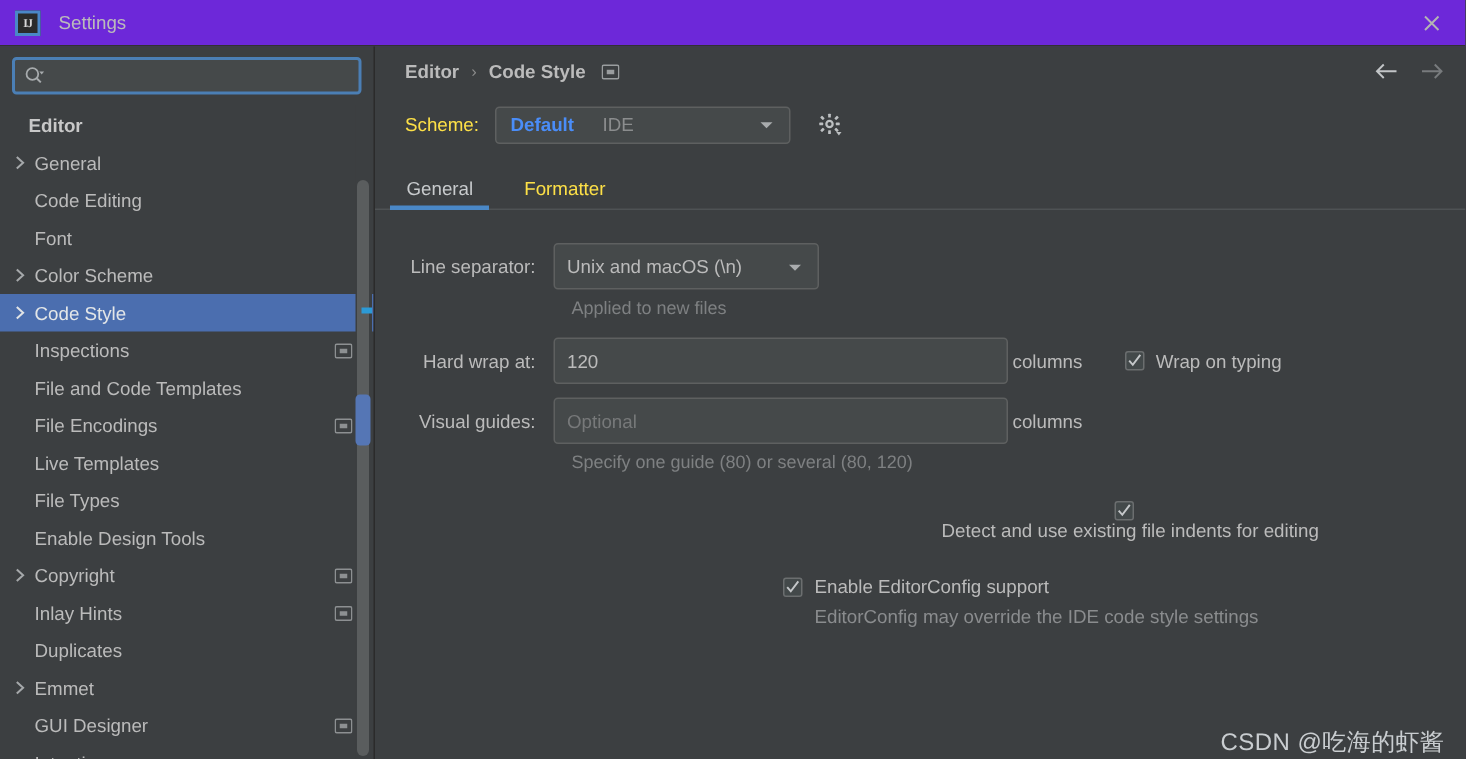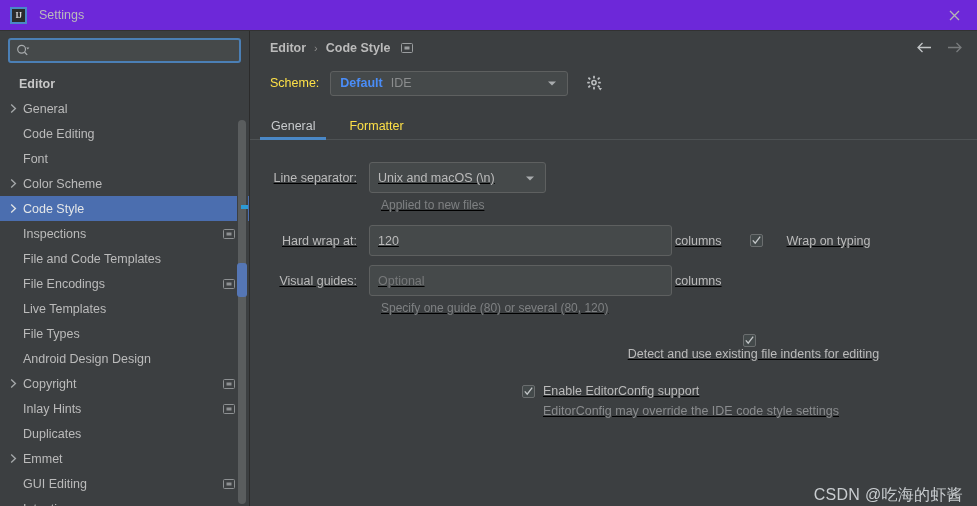--- a/index.html
+++ b/index.html
@@ -220,30 +220,31 @@
     display: flex;
     align-items: center;
     padding-left: 20px;
   }
   .scheme-label {
     font-size: 12.5px;
     color: #fde047;
     margin-right: 11px;
   }
   .scheme-combo {
-    width: 238px;
+    width: 197px;
     height: 25px;
     background: #45494a;
     border: 1px solid #5e6060;
     border-radius: 3px;
     display: flex;
     align-items: center;
     padding: 0 3px 0 9px;
     position: relative;
     cursor: default;
+    gap: 11px;
   }
   .scheme-name {
     font-size: 12.5px;
     font-weight: bold;
     color: #4a8df8;
   }
   .scheme-sub {
     font-size: 12.5px;
     color: #8b8d8e;
     margin-left: 8px;
@@ -294,21 +295,20 @@
     background: #4a88c7;
     z-index: 2;
   }
 
   
   .content {
     flex: 1;
     padding: 22px 0 0 0;
     overflow: hidden;
     position: relative;
-    text-decoration: underline;
   }
   .form-row {
     display: flex;
     align-items: center;
     padding-left: 20px;
     margin-bottom: 0px;
   }
   .f-label {
     width: 99px;
     min-width: 99px;
@@ -342,21 +342,20 @@
   .unit {
     font-size: 12.5px;
     color: #bbbbbb;
     margin-left: 3px;
   }
   .cbx-inline {
     display: flex;
     align-items: center;
     margin-left: 28px;
     cursor: default;
-    gap: 16px;
   }
   .cbx {
     width: 13px; height: 13px;
     min-width: 13px;
     background: #43494a;
     border: 1px solid #6b6e6f;
     border-radius: 2px;
     position: relative;
     display:flex; align-items:center; justify-content:center;
   }
@@ -474,21 +473,21 @@
               <rect x="3.5" y="4.5" width="5" height="3" fill="#8d9092"></rect>
             </svg>
           </div>
           <div class="tree-row child">
             <span class="label">Live Templates</span>
           </div>
           <div class="tree-row child">
             <span class="label">File Types</span>
           </div>
           <div class="tree-row child">
-            <span class="label">Android Design Design</span>
+            <span class="label">Enable Design Tools</span>
           </div>
           <div class="tree-row child has-arrow">
             <span class="arrow-slot">
               <svg width="9" height="11" viewBox="0 0 9 11">
                 <path d="M2.2 1.6 L6.4 5.5 L2.2 9.4" stroke="#a5a8aa" stroke-width="1.35" fill="none"></path>
               </svg>
             </span>
             <span class="label">Copyright</span>
             <svg class="mod-icon" width="12" height="12" viewBox="0 0 12 12">
               <rect x="0.5" y="1.5" width="11" height="9" rx="1" stroke="#8d9092" stroke-width="1" fill="none"></rect>
@@ -507,21 +506,21 @@
           </div>
           <div class="tree-row child has-arrow">
             <span class="arrow-slot">
               <svg width="9" height="11" viewBox="0 0 9 11">
                 <path d="M2.2 1.6 L6.4 5.5 L2.2 9.4" stroke="#a5a8aa" stroke-width="1.35" fill="none"></path>
               </svg>
             </span>
             <span class="label">Emmet</span>
           </div>
           <div class="tree-row child">
-            <span class="label">GUI Editing</span>
+            <span class="label">GUI Designer</span>
             <svg class="mod-icon" width="12" height="12" viewBox="0 0 12 12">
               <rect x="0.5" y="1.5" width="11" height="9" rx="1" stroke="#8d9092" stroke-width="1" fill="none"></rect>
               <rect x="3.5" y="4.5" width="5" height="3" fill="#8d9092"></rect>
             </svg>
           </div>
           <div class="tree-row child">
             <span class="label">Intentions</span>
           </div>
         </div>
 

